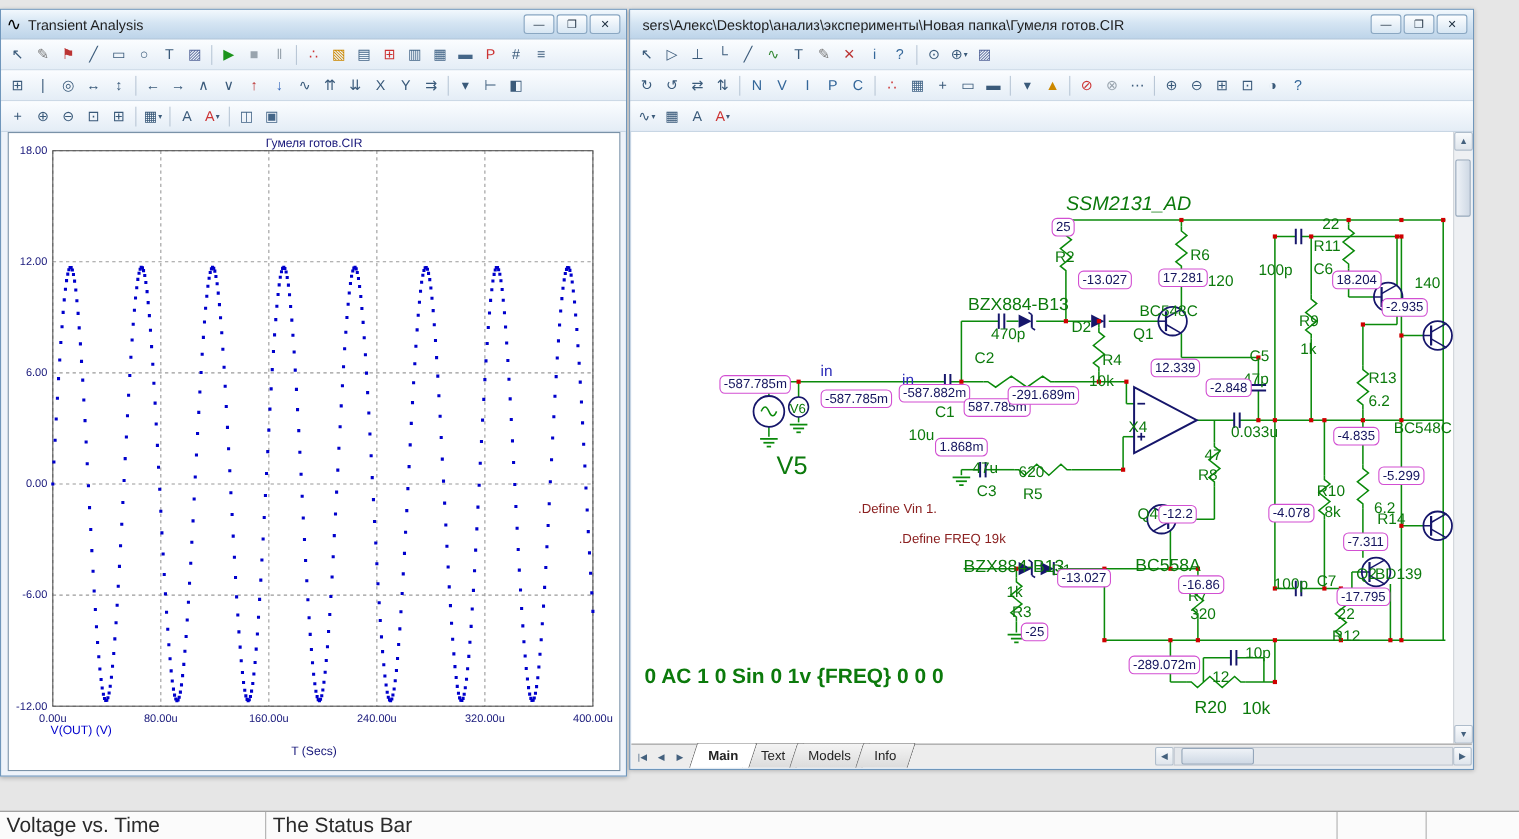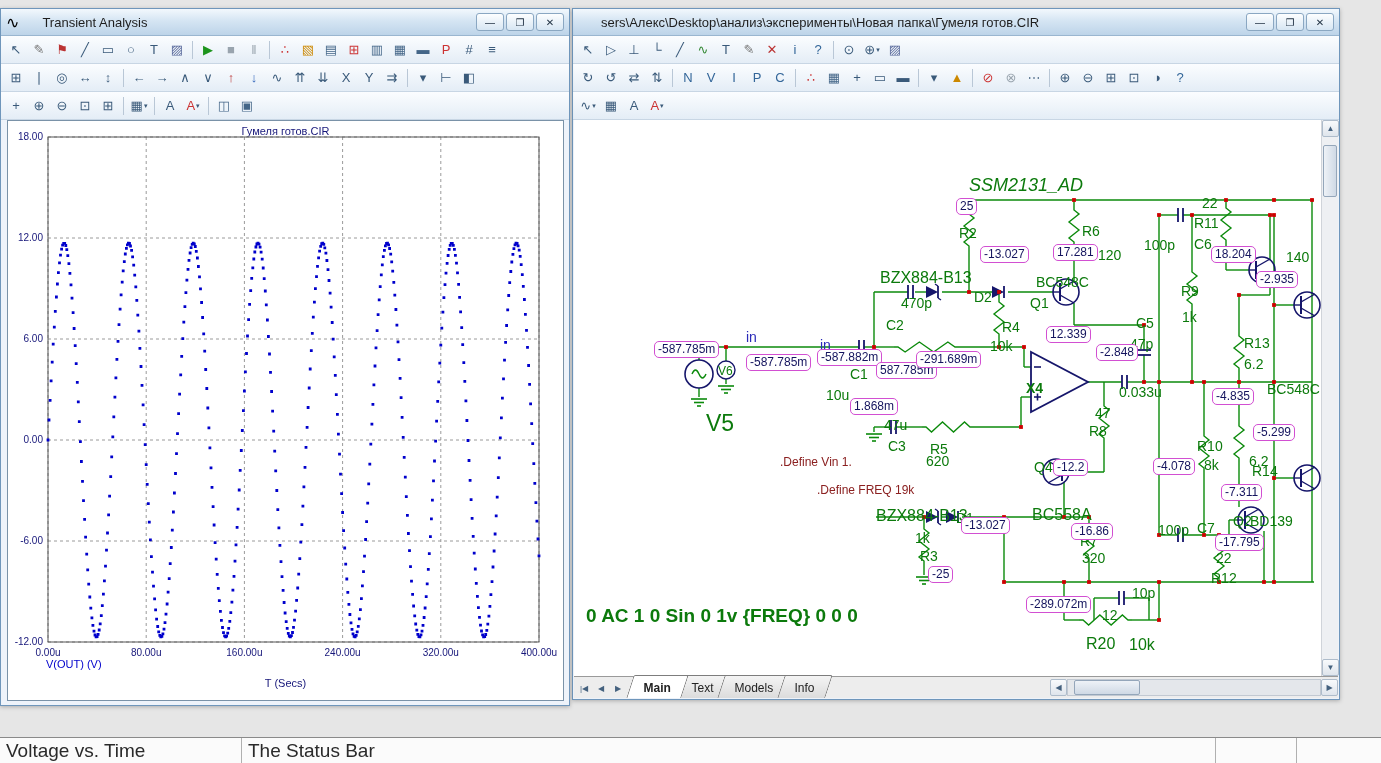--- a/index.html
+++ b/index.html
@@ -1,20 +1,20 @@
 <!DOCTYPE html>
 <html><head>
 <meta charset="utf-8">
 <style>
 *{margin:0;padding:0;box-sizing:border-box}
 html,body{width:1381px;height:763px;overflow:hidden}
 body{position:relative;background:#e6e6e6;font-family:"Liberation Sans",sans-serif;-webkit-font-smoothing:antialiased}
 .window{position:absolute;background:#eef3fa;border:1px solid #6f96bb;box-shadow:0 1px 4px rgba(0,0,0,.25)}
 .titlebar{height:27px;background:linear-gradient(#f2f8fd,#d5e5f3 45%,#bdd4e9);display:flex;align-items:center;padding:0 5px;border-bottom:1px solid #9ab6d0}
-.title{font-size:13px;color:#1e1e1e;margin-left:23px;white-space:nowrap;overflow:hidden;flex:1}
+.title{font-size:13px;color:#1e1e1e;margin-left:6px;white-space:nowrap;overflow:hidden;flex:1}
 .winbtns{margin-left:6px;display:flex;gap:2px}
 .winbtn{width:28px;height:18px;border:1px solid #8aa7c2;background:linear-gradient(#fdfeff,#d7e6f3);font-size:10px;display:flex;align-items:center;justify-content:center;border-radius:3px;color:#234;cursor:default}
 .toolbar{display:flex;align-items:center;height:28px;padding:0 4px;background:linear-gradient(#fbfdff,#e4edf6);border-bottom:1px solid #c8d6e4;gap:1px;overflow:hidden}
 .tbtn{min-width:22px;height:22px;border:1px solid transparent;border-radius:2px;display:flex;align-items:center;justify-content:center;font-size:13px;color:#3a5a7a;background:transparent;padding:0 1px}
 .tbtn .caret{font-size:7px;margin-left:1px;color:#3a5a7a}
 .sep{width:1px;height:18px;background:#b9c7d6;margin:0 3px}
 
 .plot-wrap{position:absolute;left:6px;top:111px;width:557px;height:581px;background:#fff;border:1px solid #7a92a8}
 .plot-title{position:absolute;top:4px;width:100%;text-align:center;font-size:11px;color:#17177a}
 #plot-svg{position:absolute;left:0;top:0}
@@ -453,26 +453,26 @@
         <span class="slabel" style="left: 562px; top: 196px;">C5</span>
         <span class="slabel" style="left: 556px; top: 217px;">47p</span>
         <span class="slabel" style="left: 670px; top: 216px;">R13</span>
         <span class="slabel" style="left: 670px; top: 237px;">6.2</span>
         <span class="slabel" style="left: 693px; top: 262px;">BC548C</span>
         <span class="slabel n" style="left: 172px; top: 210px;">in</span>
         <span class="slabel n" style="left: 246px; top: 218px;">in</span>
         <span class="slabel" style="left: 276px; top: 247px;">C1</span>
         <span class="slabel" style="left: 327px; top: 246px;">R1</span>
         <span class="slabel" style="left: 252px; top: 268px;">10u</span>
-        <span class="slabel" style="left: 452px; top: 261px; font-weight: bold;">X4</span>
+        <span class="slabel" style="left: 452px; top: 261px;">X4</span>
         <span class="slabel" style="font-size: 23px; left: 100px; top: 291px; margin-left: 32px;">V5</span>
         <span class="slabel" style="font-size: 12px; left: 144px; top: 245px;">V6</span>
         <span class="slabel" style="left: 310px; top: 298px;">47u</span>
         <span class="slabel" style="left: 314px; top: 319px;">C3</span>
-        <span class="slabel" style="left: 352px; top: 302px; margin-top: 32px;">620</span>
+        <span class="slabel" style="left: 352px; top: 302px;">620</span>
         <span class="slabel" style="left: 356px; top: 322px;">R5</span>
         <span class="slabel" style="left: 545px; top: 265px;">0.033u</span>
         <span class="slabel" style="left: 521px; top: 286px;">47</span>
         <span class="slabel" style="left: 515px; top: 304px;">R8</span>
         <span class="slabel" style="left: 460px; top: 340px;">Q4</span>
         <span class="slabel" style="font-size: 16px; left: 458px; top: 387px;">BC558A</span>
         <span class="slabel" style="font-size: 16px; left: 302px; top: 388px;">BZX884-B13</span>
         <span class="slabel" style="left: 382px; top: 391px;">D1</span>
         <span class="slabel" style="left: 341px; top: 411px;">1k</span>
         <span class="slabel" style="left: 346px; top: 429px;">R3</span>

